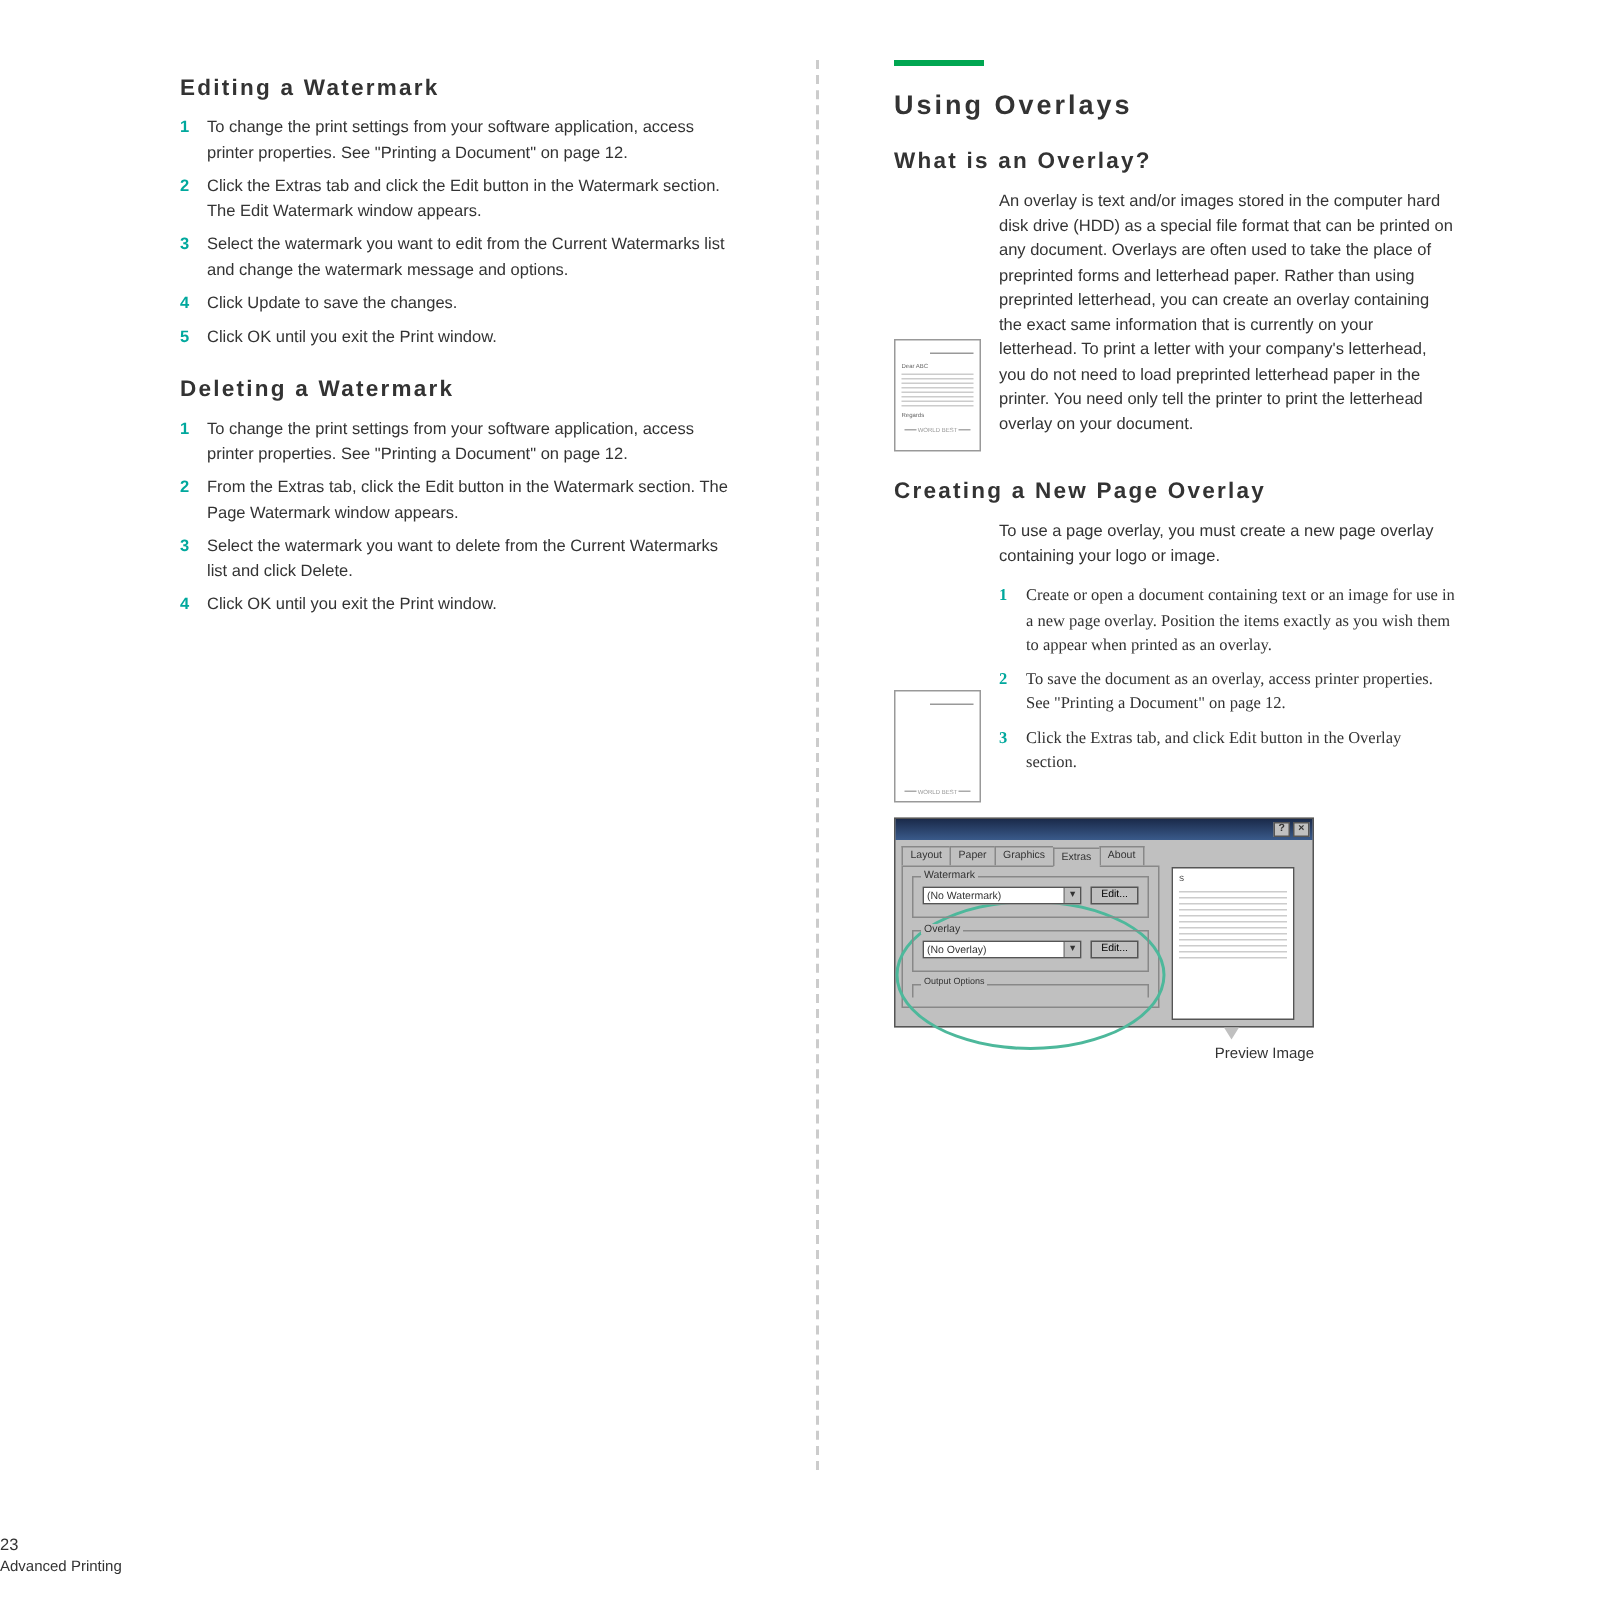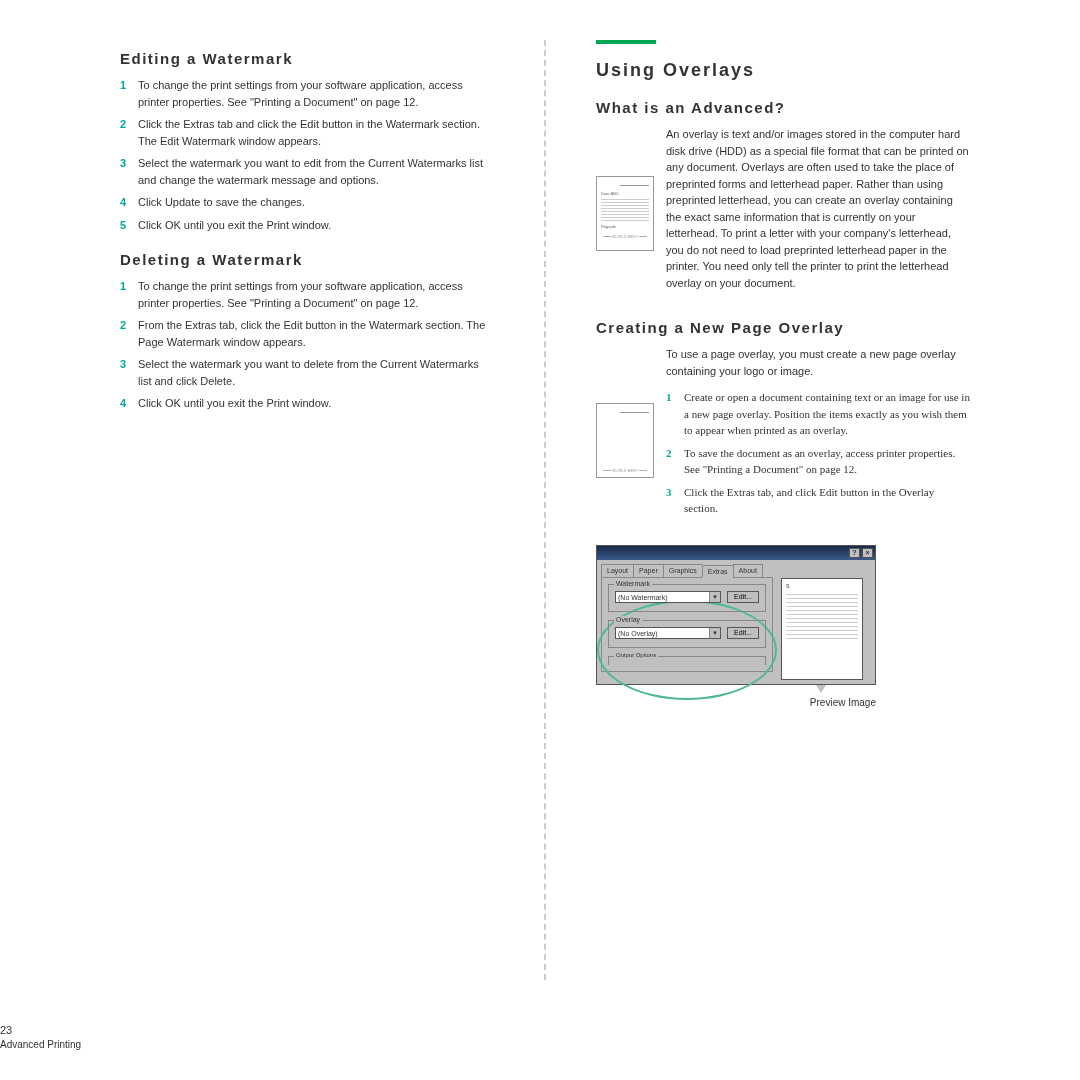--- a/index.html
+++ b/index.html
@@ -113,21 +113,21 @@
       margin-top: 2px;
     }
     .illus-banner::before, .illus-banner::after {
       content: "";
       display: inline-block;
       width: 8px;
       border-top: 1px solid #aaa;
       vertical-align: middle;
       margin: 0 1px;
     }
-    .flexrow { display: flex; gap: 12px; align-items: center; }
+    .flexrow { display: flex; gap: 12px; align-items: flex-end; }
     .indent-list { margin-left: 0; font-family: Liberation Serif, serif; }
     .dialog-wrap {
       margin-top: 10px;
       width: 280px;
     }
     .dialog {
       border: 1px solid #555;
       background: #c0c0c0;
       font-family: Tahoma, Arial, sans-serif;
     }
@@ -318,21 +318,21 @@
       <li>Click OK until you exit the Print window.</li>
     </ol>
   </div>
 
   <div class="divider"></div>
 
   <div class="column col-right">
     <div class="accent-line"></div>
     <div class="main-heading">Using Overlays</div>
 
-    <div class="section-heading">What is an Advanced?</div>
+    <div class="section-heading">What is an Overlay?</div>
     <div class="flexrow">
       <div class="illustration">
         <div class="illus-box">
           <div class="illus-heading"></div>
           <div class="illus-tiny">Dear ABC</div>
           <div class="illus-line"></div>
             <div class="illus-line"></div>
             <div class="illus-line"></div>
           <div class="illus-line"></div>
             <div class="illus-line"></div>

